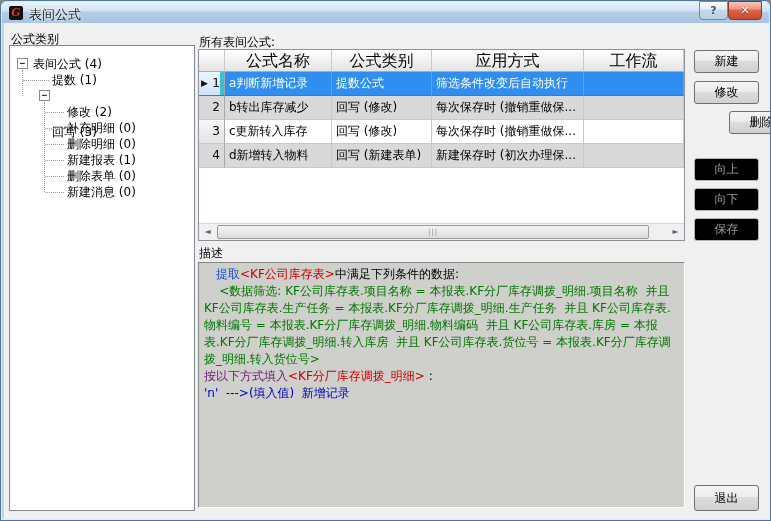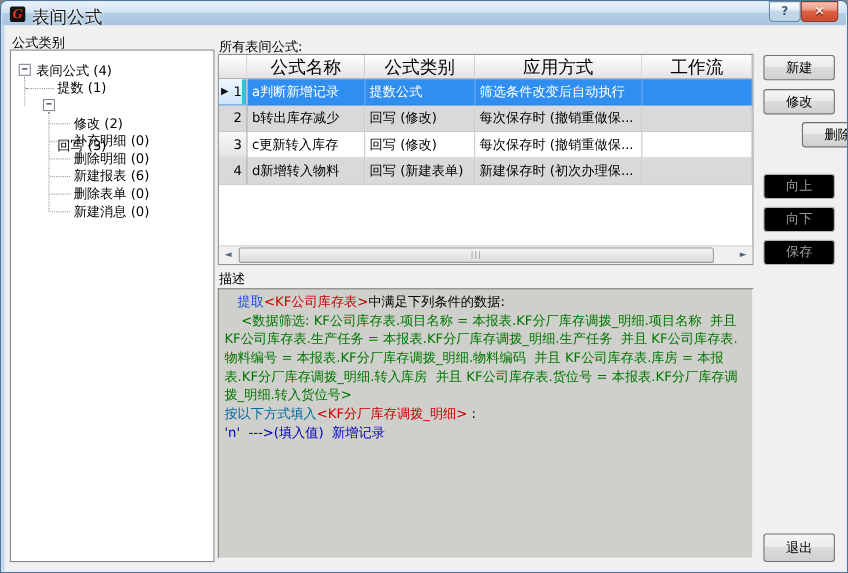--- a/index.html
+++ b/index.html
@@ -5,21 +5,21 @@
   html,body{margin:0;padding:0;background:#888;}
   *{box-sizing:border-box;font-family:"DejaVu Sans","Liberation Sans",sans-serif;}
   .window{position:relative;width:771px;height:521px;background:#bcd6ee;
     border:1px solid #4f739b;border-radius:6px 6px 0 0;overflow:hidden;
     box-shadow:inset 0 0 0 1px rgba(255,255,255,.55);}
   .titlebar{position:absolute;left:1px;top:1px;width:767px;height:21px;
     background:linear-gradient(#e9f3fc,#cfe1f3 45%,#b4cee7 46%,#a8c4e0);
     border-radius:5px 5px 0 0;}
   .title-icon{position:absolute;left:7px;top:4px;width:14px;height:14px;background:#111;
     border-radius:2px;color:#e03020;font:italic bold 11px/14px "DejaVu Serif",serif;text-align:center;}
-  .title-text{position:absolute;left:27px;top:4px;font-size:16px;color:#1c1c1c;
+  .title-text{position:absolute;left:27px;top:4px;font-size:13px;color:#1c1c1c;
     text-shadow:0 0 4px #fff,0 0 2px #fff;}
   .cap-btn{position:absolute;top:0;height:19px;border-radius:0 0 4px 4px;font-size:11px;
     text-align:center;line-height:17px;cursor:default;}
   .help-btn{left:698px;width:29px;background:linear-gradient(#ffffff,#e3eef7 40%,#c6d9ea 50%,#bad1e4);
     border:1px solid #6c8ca3;color:#3c5c73;font-weight:bold;}
   .close-btn{left:727px;width:34px;background:linear-gradient(#f9c6b5,#ef9581 40%,#de6247 50%,#c94a30);
     border:1px solid #8e3523;color:#fff;font-weight:bold;text-shadow:0 1px 1px #7c2a18;}
   .client{position:absolute;left:3px;top:22px;width:765px;height:496px;background:#f0f0f0;}
   .lbl{position:absolute;font-size:12px;color:#000;}
   .tree-panel{position:absolute;left:8px;top:44px;width:186px;height:466px;background:#fff;
@@ -83,21 +83,21 @@
       <div class="titem" style="left: 42px; top: 26px;">提数 (1)</div>
       <span class="texp" style="left: 29px; top: 44px;">−</span>
       <div class="titem" style="left: 42px; top: 42px; margin-top: 36px;">回写 (3)</div>
       <span class="tdash" style="left: 35px; width: 19px; top: 66px;"></span>
       <div class="titem" style="left: 57px; top: 58px;">修改 (2)</div>
       <span class="tdash" style="left: 35px; width: 19px; top: 82px;"></span>
       <div class="titem" style="left: 57px; top: 74px;">补充明细 (0)</div>
       <span class="tdash" style="left: 35px; width: 19px; top: 98px;"></span>
       <div class="titem" style="left: 57px; top: 90px;">删除明细 (0)</div>
       <span class="tdash" style="left: 35px; width: 19px; top: 114px;"></span>
-      <div class="titem" style="left: 57px; top: 106px;">新建报表 (6)</div>
+      <div class="titem" style="left: 57px; top: 106px;">新建报表 (1)</div>
       <span class="tdash" style="left: 35px; width: 19px; top: 130px;"></span>
       <div class="titem" style="left: 57px; top: 122px;">删除表单 (0)</div>
       <span class="tdash" style="left: 35px; width: 19px; top: 146px;"></span>
       <div class="titem" style="left: 57px; top: 138px;">新建消息 (0)</div>
       <div class="tvline" style="left: 12px; top: 24px; height: 26px;"></div>
       <div class="tvline" style="left: 34px; top: 56px; height: 90px;"></div>
     </div>
 
   <div class="lbl" style="left:198px;top:33px;">所有表间公式:</div>
   <div class="grid">
@@ -146,21 +146,21 @@
   </div>
 
   <div class="lbl" style="left:198px;top:244px;">描述</div>
   <div class="desc-box">
       <div class="dline"><span style="color: #1d4ed8; margin-left: 12px;">提取</span><span style="color: rgb(204, 0, 0);">&lt;KF公司库存表&gt;</span><span style="color: rgb(0, 0, 0);">中满足下列条件的数据:</span></div>
       <div class="dline"><span style="color: rgb(0, 119, 0);">    &lt;数据筛选: KF公司库存表.项目名称 = 本报表.KF分厂库存调拨_明细.项目名称  并且</span></div>
       <div class="dline"><span style="color: rgb(0, 119, 0);">KF公司库存表.生产任务 = 本报表.KF分厂库存调拨_明细.生产任务  并且 KF公司库存表.</span></div>
       <div class="dline"><span style="color: rgb(0, 119, 0);">物料编号 = 本报表.KF分厂库存调拨_明细.物料编码  并且 KF公司库存表.库房 = 本报</span></div>
       <div class="dline"><span style="color: rgb(0, 119, 0);">表.KF分厂库存调拨_明细.转入库房  并且 KF公司库存表.货位号 = 本报表.KF分厂库存调</span></div>
       <div class="dline"><span style="color: rgb(0, 119, 0);">拨_明细.转入货位号&gt;</span></div>
-      <div class="dline"><span style="color: #0369a1; font-family: Liberation Serif, serif;">按以下方式填入</span><span style="color: rgb(204, 0, 0);">&lt;KF分厂库存调拨_明细&gt;</span><span style="color: rgb(0, 0, 0);"> :</span></div>
+      <div class="dline"><span style="color: #701a75; font-family: Liberation Serif, serif;">按以下方式填入</span><span style="color: rgb(204, 0, 0);">&lt;KF分厂库存调拨_明细&gt;</span><span style="color: rgb(0, 0, 0);"> :</span></div>
       <div class="dline"><span style="color: rgb(0, 0, 187);">'n'  ---&gt;(填入值)  新增记录</span></div>
     </div>
 
   <div id="action-col"></div>
   <button class="exit-btn">退出</button>
 <button class="btn" style="top: 49px;">新建</button>
     <button class="btn" style="top: 80px;">修改</button>
     <button class="btn" style="top: 110px; margin-left: 35px;">删除</button>
     <button class="btn disabled" disabled="" style="top: 157px;">向上</button>
     <button class="btn disabled" disabled="" style="top: 187px;">向下</button>

